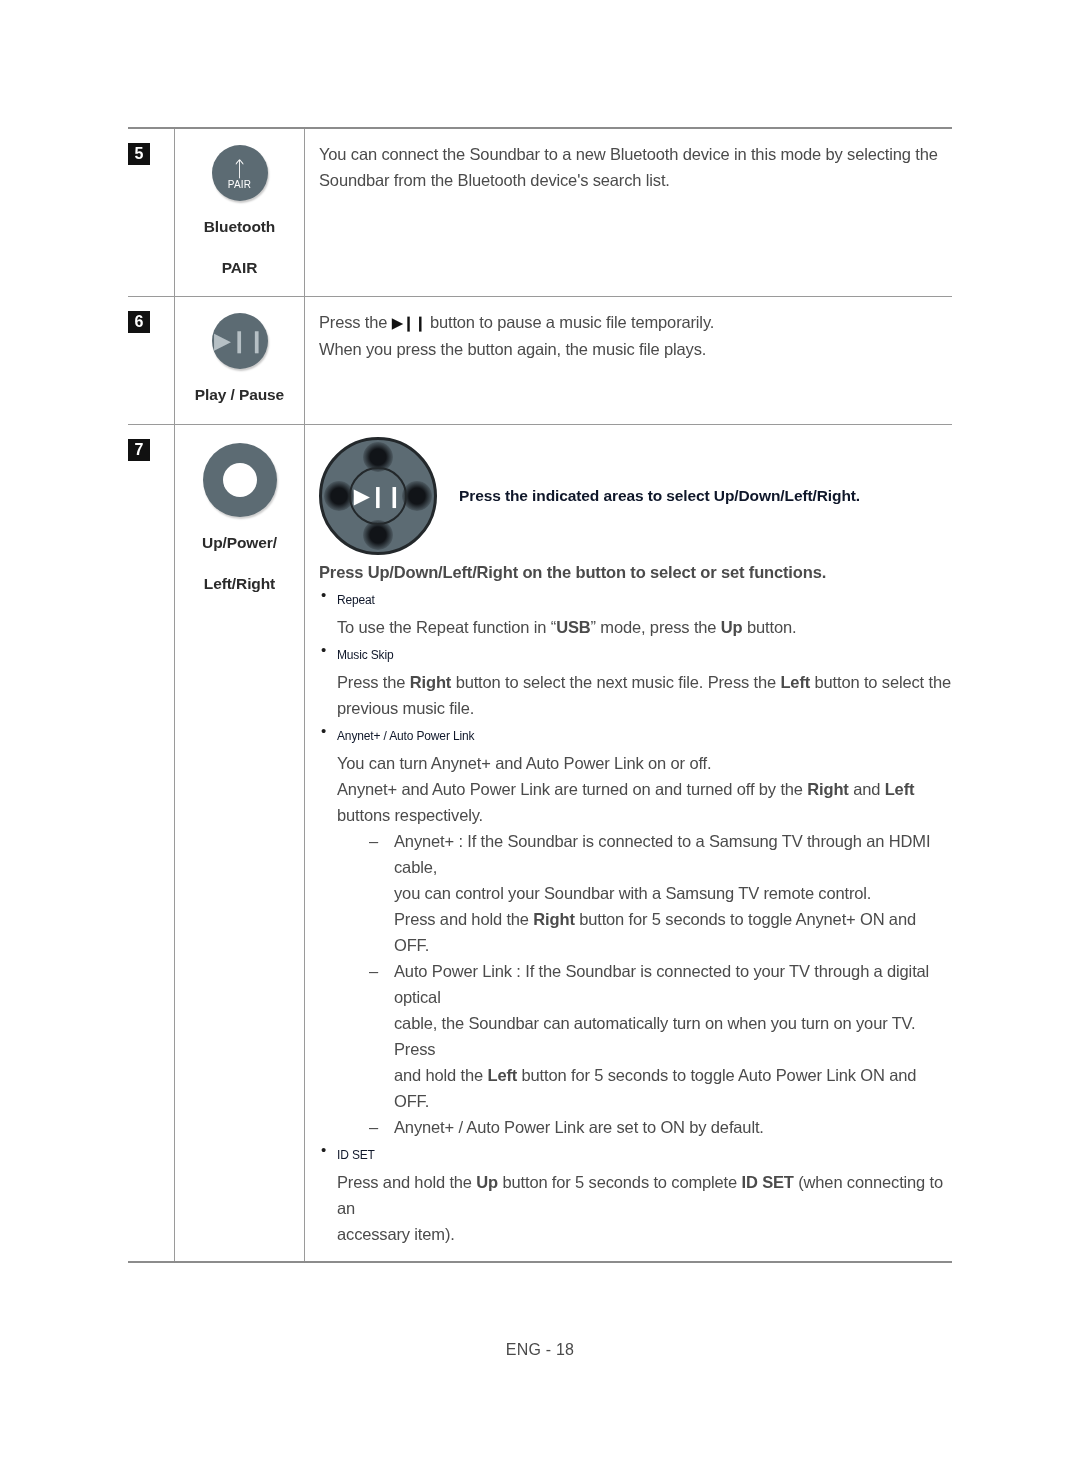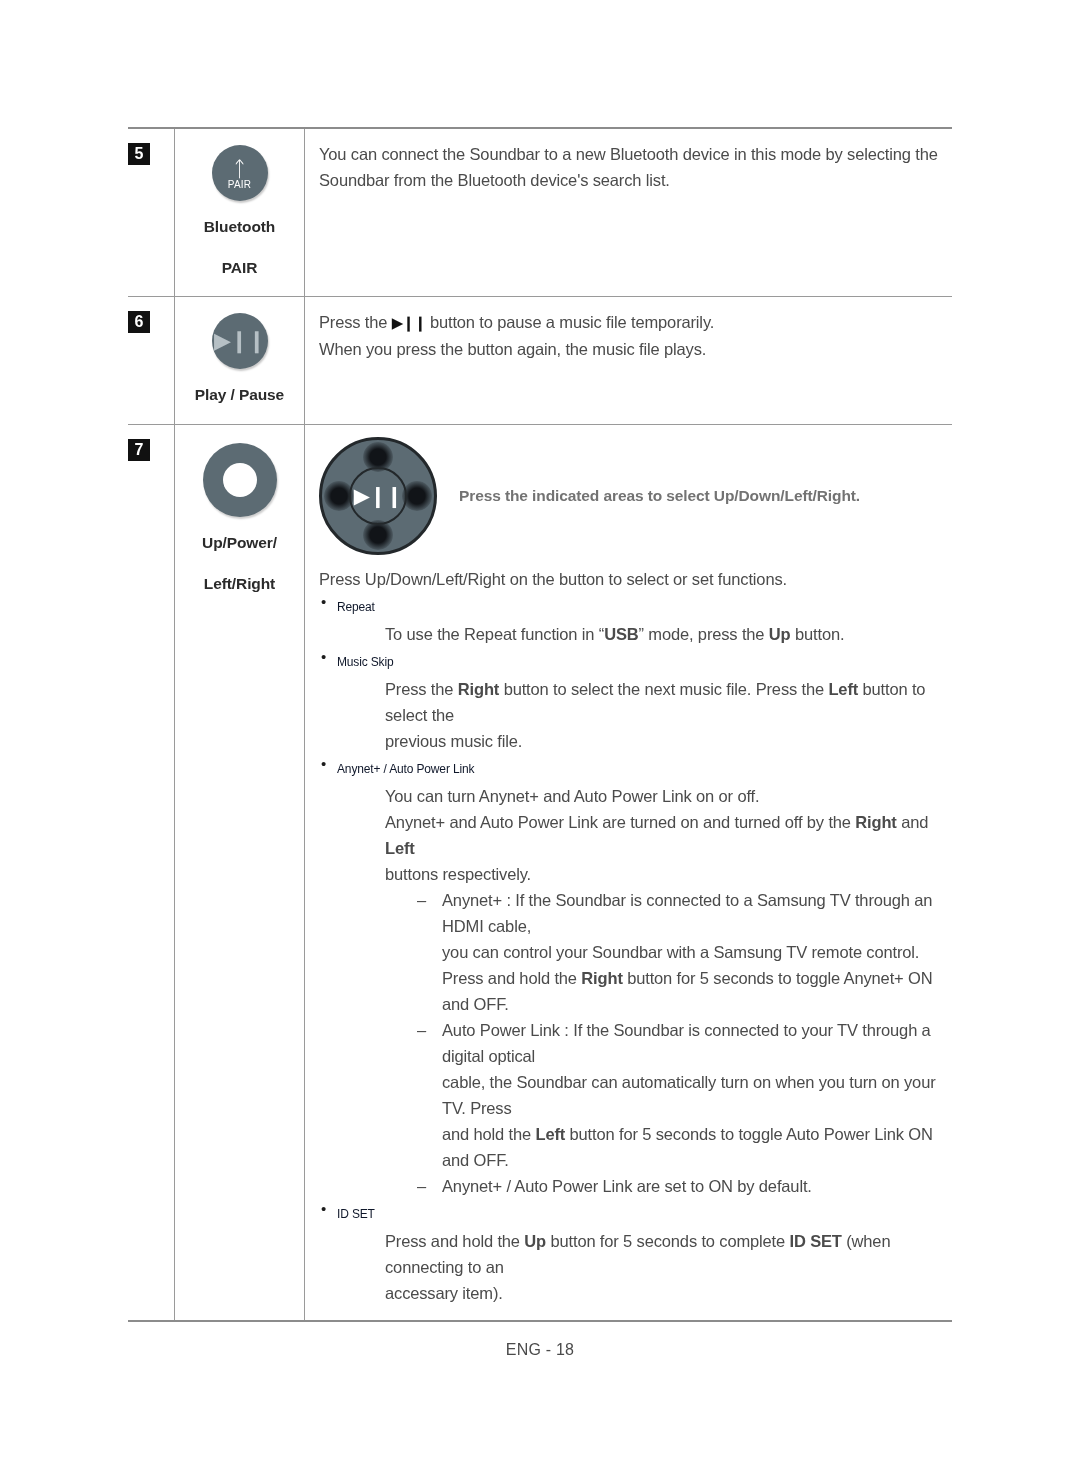--- a/index.html
+++ b/index.html
@@ -203,25 +203,25 @@
     letter-spacing: -1px;
   }
 
   .topline {
     display: flex;
     align-items: flex-start;
   }
   .dpad-note {
     font-size: 15.5px;
     font-weight: bold;
-    color: #737373;
+    color: #0f172a;
     padding-top: 50px;
     letter-spacing: -0.1px;
   }
-  .after-dpad { margin-top: 11px; }
+  .after-dpad { margin-top: 4px; font-weight: bold; }
 
   ul.bullets {
     list-style: none;
     margin: 2px 0 0 0;
     padding: 0;
   }
   ul.bullets > li {
     position: relative;
     padding-left: 18px;
     margin-top: 2px;
@@ -239,21 +239,20 @@
     font-weight: normal;
     color: #0f172a;
     line-height: 27px;
     letter-spacing: -0.15px;
   }
   .bbody {
     font-size: 16.5px;
     line-height: 26px;
     color: #4b4b4b;
     letter-spacing: -0.15px;
-    margin-left: 48px;
   }
   ul.dashes {
     list-style: none;
     margin: 0 0 0 32px;
     padding: 0;
   }
   ul.dashes > li {
     position: relative;
     padding-left: 25px;
   }

